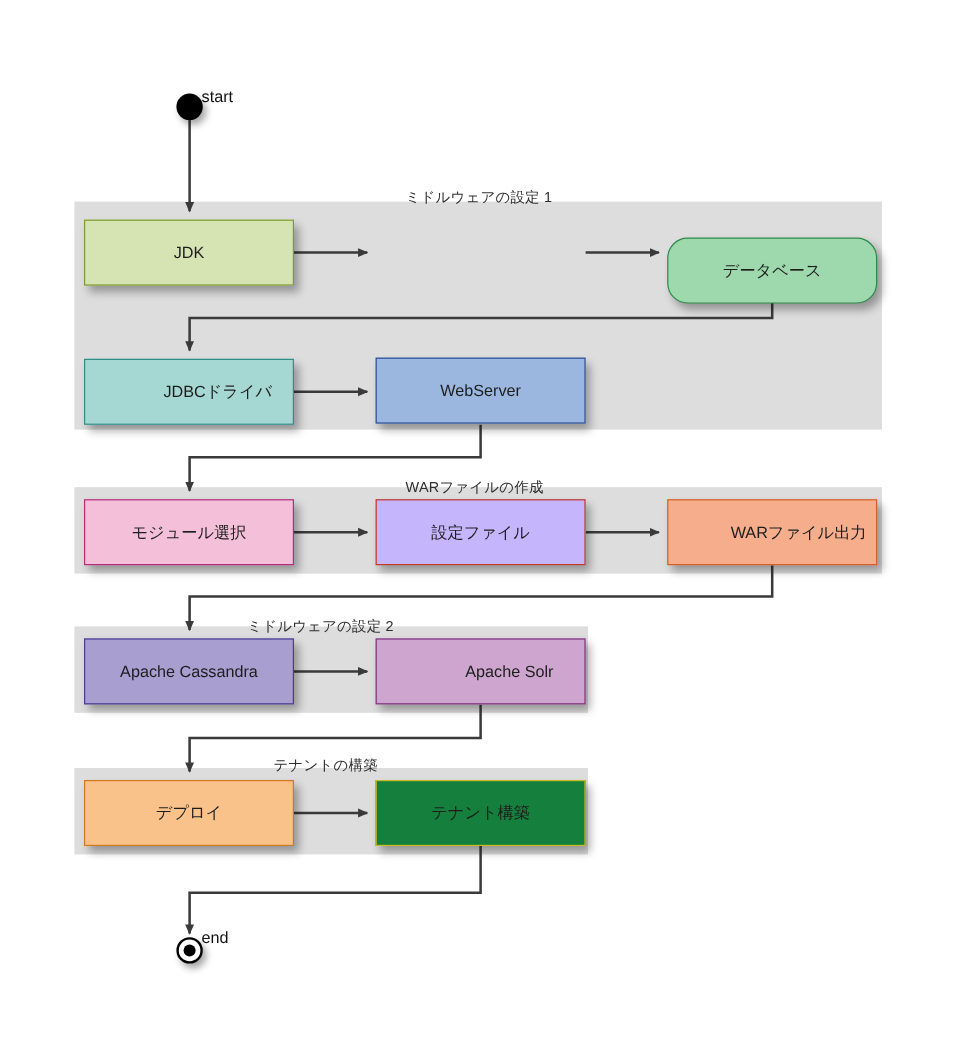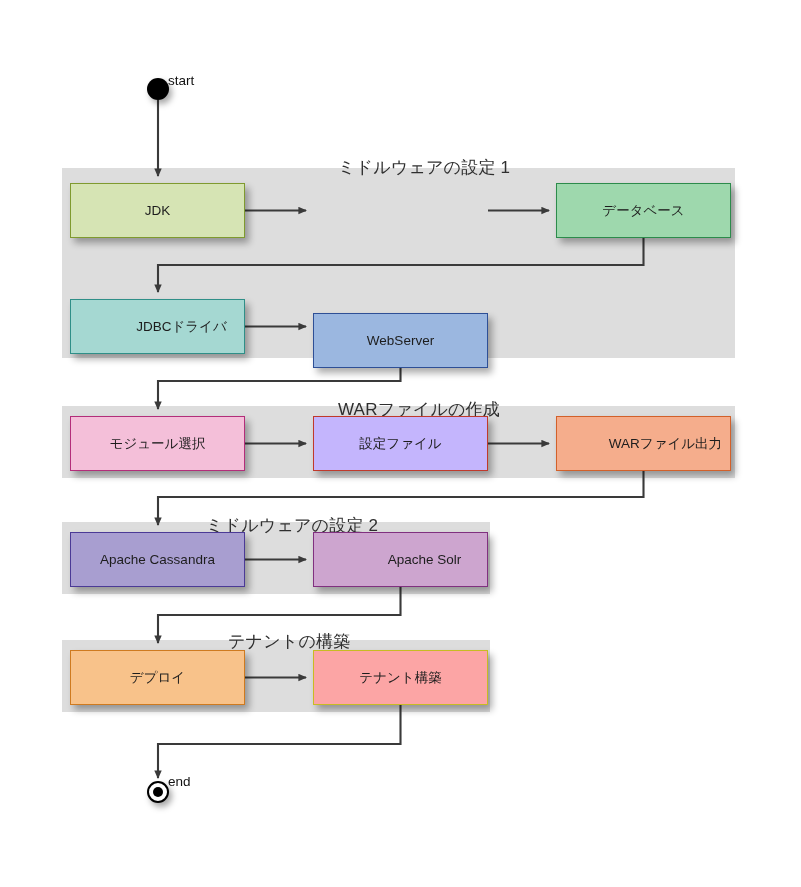--- a/index.html
+++ b/index.html
@@ -37,21 +37,21 @@
     position: absolute;
     left: -14px;
     top: -10px;
     right: -14px;
     bottom: -12px;
     background: radial-gradient(ellipse at center, rgba(221,221,221,0.85) 55%, rgba(221,221,221,0) 100%);
     z-index: -1;
   }
   .group-label {
     position: absolute;
-    font-size: 17px;
+    font-size: 12px;
     color: #2f2f2f;
     white-space: nowrap;
     letter-spacing: 0.2px;
   }
   .node {
     position: absolute;
     box-sizing: border-box;
     border-width: 1.5px;
     border-style: solid;
     display: flex;
@@ -150,24 +150,24 @@
     </g>
   </svg>
 
   <div class="start-dot" id="start-dot" style="left:147px; top:78px;"></div>
   <div class="terminal-label" style="left:168px; top:73px;">start</div>
 
   <div class="end-ring" id="end-ring" style="left:147px; top:781px;"></div>
   <div class="terminal-label" style="left:168px; top:774px;">end</div>
 
   <div class="node" id="node-0" style="left: 70px; top: 183px; width: 175px; height: 55px; background: rgb(214, 228, 180); border-color: rgb(127, 154, 47);">JDK</div>
-  <div class="node" id="node-2" style="left: 556px; top: 183px; width: 175px; height: 55px; background: rgb(158, 216, 173); border-color: rgb(44, 139, 75);">データベース</div>
+  <div class="node" id="node-2" style="left: 556px; top: 198px; width: 175px; height: 55px; background: rgb(158, 216, 173); border-color: rgb(44, 139, 75); border-radius: 17px;">データベース</div>
   <div class="node" id="node-3" style="left: 70px; top: 299px; width: 175px; height: 55px; background: rgb(165, 216, 210); border-color: rgb(47, 143, 136); padding-left: 48px;">JDBCドライバ</div>
-  <div class="node" id="node-4" style="left: 313px; top: 313px; width: 175px; height: 55px; background: rgb(155, 183, 224); border-color: rgb(46, 79, 150); text-align: center;">WebServer</div>
+  <div class="node" id="node-4" style="left: 313px; top: 298px; width: 175px; height: 55px; background: rgb(155, 183, 224); border-color: rgb(46, 79, 150); text-align: center;">WebServer</div>
   <div class="node" id="node-5" style="left: 70px; top: 416px; width: 175px; height: 55px; background: rgb(244, 191, 217); border-color: rgb(179, 45, 122);">モジュール選択</div>
   <div class="node" id="node-6" style="left: 313px; top: 416px; width: 175px; height: 55px; background: #c4b5fd; border-color: rgb(192, 57, 43);">設定ファイル</div>
   <div class="node" id="node-7" style="left: 556px; top: 416px; width: 175px; height: 55px; background: rgb(245, 173, 140); border-color: rgb(210, 96, 42); padding-left: 44px;">WARファイル出力</div>
   <div class="node" id="node-8" style="left: 70px; top: 532px; width: 175px; height: 55px; background: rgb(168, 158, 208); border-color: rgb(75, 58, 150);">Apache Cassandra</div>
   <div class="node" id="node-9" style="left: 313px; top: 532px; width: 175px; height: 55px; background: rgb(205, 165, 207); border-color: rgb(128, 48, 127); padding-left: 48px;">Apache Solr</div>
   <div class="node" id="node-10" style="left: 70px; top: 650px; width: 175px; height: 55px; background: rgb(248, 194, 138); border-color: rgb(207, 122, 31); font-family: Liberation Serif, serif;">デプロイ</div>
-  <div class="node" id="node-11" style="left: 313px; top: 650px; width: 175px; height: 55px; background: #fca5a5; border-color: rgb(200, 187, 34);">テナント構築</div>
+  <div class="node" id="node-11" style="left: 313px; top: 650px; width: 175px; height: 55px; background: #15803d; border-color: rgb(200, 187, 34);">テナント構築</div>
 
 </div>
 
 </body></html>

